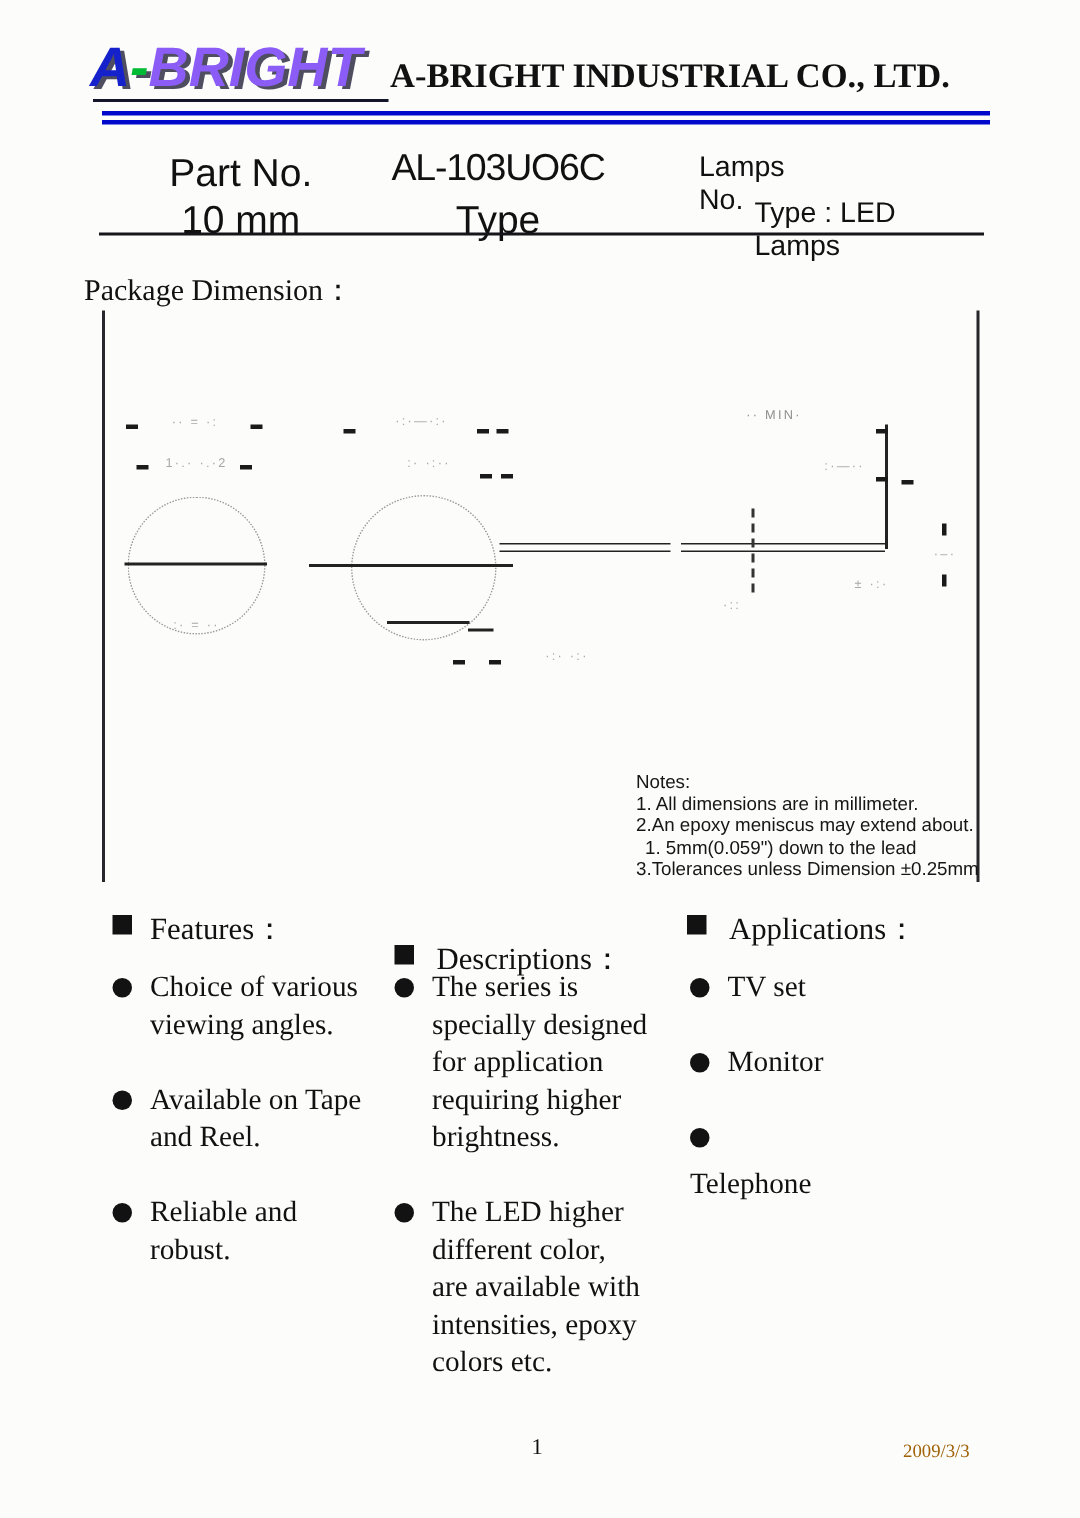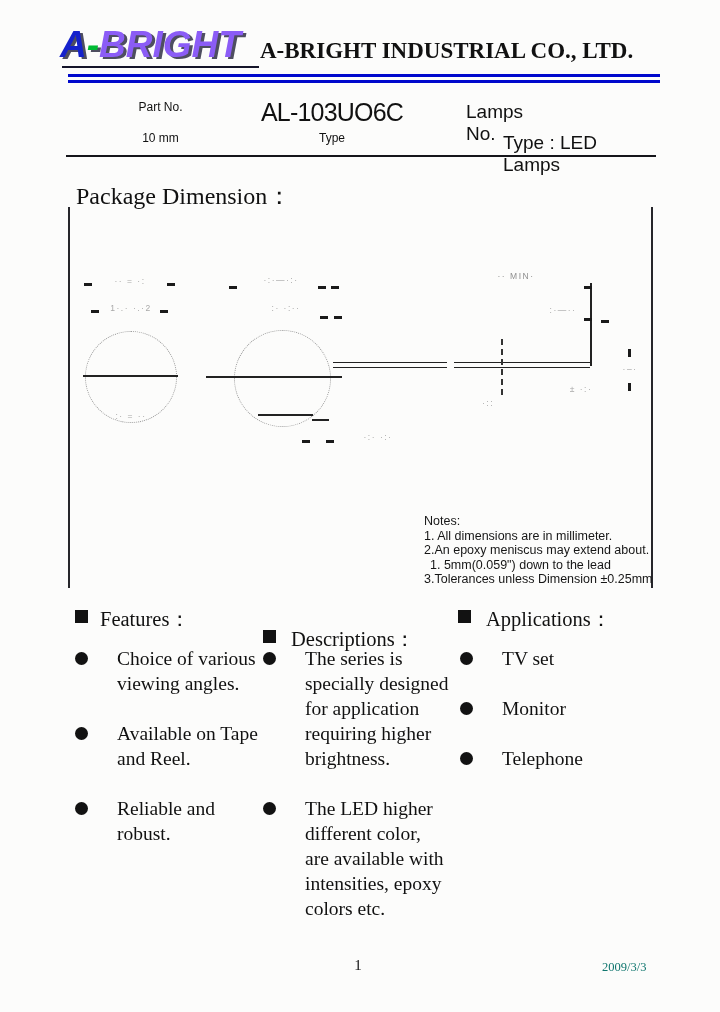--- a/index.html
+++ b/index.html
@@ -13,25 +13,25 @@
   .logo .l-a{color:#1522cc;}
   .logo .l-h{color:#00bb33;}
   .logo .l-b{color:#8b5cf6;}
   .logo-underline{position:absolute;left:62px;top:66px;width:197px;height:2px;background:#15152a;}
   .company{position:absolute;left:260px;top:38px;font-weight:bold;font-size:23px;
            font-family:"Liberation Serif",serif;white-space:nowrap;}
   .rule-blue{position:absolute;left:68px;top:74px;width:592px;height:3px;
              border-top:3px solid #0008cc;border-bottom:3px solid #0008cc;}
 
   .hdr-sans{font-family:"Liberation Sans",sans-serif;}
-  .cell{position:absolute;text-align:center;font-size:12px;}
+  .cell{position:absolute;text-align:center;font-size:26px;}
   .partval{font-size:25px;letter-spacing:-0.8px;}
   .table-rule{position:absolute;left:66px;top:155px;width:590px;height:2px;background:#15151a;}
 
-  .pkg-title{position:absolute;left:76px;top:180px;font-size:24px;text-align:center;}
+  .pkg-title{position:absolute;left:56px;top:180px;font-size:20px;text-align:center;}
 
   
   .frame{position:absolute;top:207px;width:2px;height:381px;background:#26262b;}
   .dotcircle{position:absolute;border:1.5px dotted #9a9a9a;border-radius:50%;}
   .line-h{position:absolute;background:#222;height:1.5px;}
   .line-v{position:absolute;background:#222;width:1.5px;}
   .lead{position:absolute;left:333px;top:362px;width:257px;height:4px;
         border-top:1.5px solid #222;border-bottom:1.5px solid #222;}
   .lead-gap{position:absolute;left:447px;top:360px;width:7px;height:10px;background:#fcfcfb;}
   .dash-h{position:absolute;width:8px;height:2.5px;background:#1a1a1a;}
@@ -40,26 +40,26 @@
   .dim{position:absolute;font-family:"Liberation Sans",sans-serif;font-size:8.5px;
        color:#a8a8a8;letter-spacing:1.5px;text-align:center;white-space:nowrap;}
 
   .notes{position:absolute;left:424px;top:514px;width:232px;
          font-family:"Liberation Sans",sans-serif;font-size:12.5px;line-height:14.6px;color:#161616;}
   .notes .indent{padding-left:6px;}
 
   
   .col-hdr{position:absolute;display:flex;align-items:flex-start;gap:15px;font-size:20.5px;}
   .sq{width:13px;height:13px;background:#121212;margin-top:5px;flex:none;}
-  .item{position:absolute;display:flex;gap:29px;}
+  .item{position:absolute;display:flex;gap:12px;}
   .dot{width:13px;height:13px;background:#121212;border-radius:50%;margin-top:6px;flex:none;}
   .itxt{font-size:19.5px;line-height:25px;}
 
   .footer-page{position:absolute;left:348px;top:957px;width:20px;text-align:center;font-size:15px;}
-  .footer-date{position:absolute;left:602px;top:960px;font-size:12.5px;color:#0f766e;}
+  .footer-date{position:absolute;left:602px;top:960px;font-size:12.5px;color:#a16207;}
 </style>
 </head>
 <body>
 
 <div class="page">
 
   <div class="logo">
     <span class="l-a">A</span><span class="l-h">-</span><span class="l-b">BRIGHT</span>
   </div>
   <div class="logo-underline"></div>
@@ -183,21 +183,21 @@
     <span>Applications：</span>
   </div>
   <div class="item" style="left:460px;top:646px;">
     <span class="dot"></span>
     <span class="itxt">TV set</span>
   </div>
   <div class="item" style="left:460px;top:696px;">
     <span class="dot"></span>
     <span class="itxt">Monitor</span>
   </div>
-  <div class="item" style="left:460px;top:746px;">
+  <div class="item" style="left:460px;top:746px;flex-direction:column;">
     <span class="dot"></span>
     <span class="itxt">Telephone</span>
   </div>
 
   <div class="footer-page">1</div>
   <div class="footer-date">2009/3/3</div>
 
 </div>
 
 </body></html>

